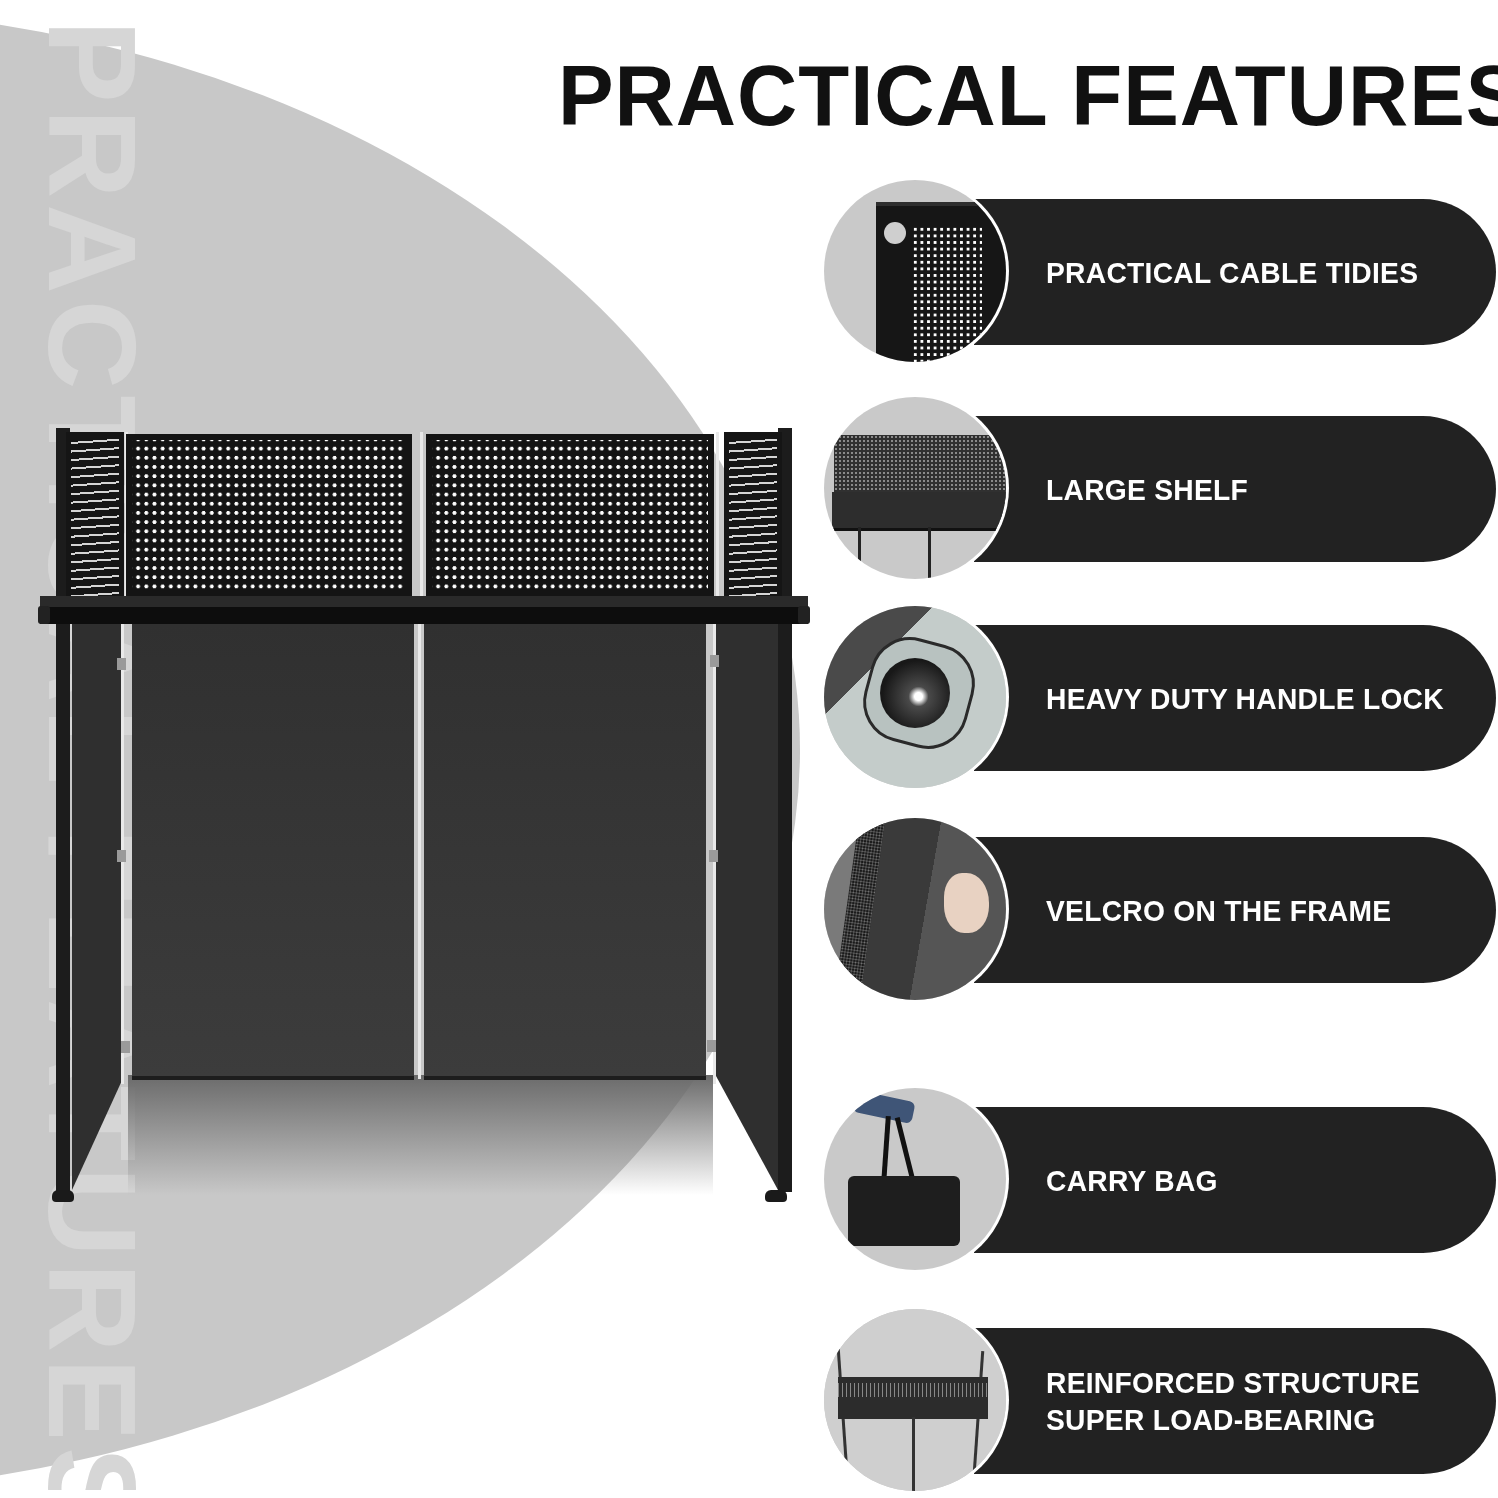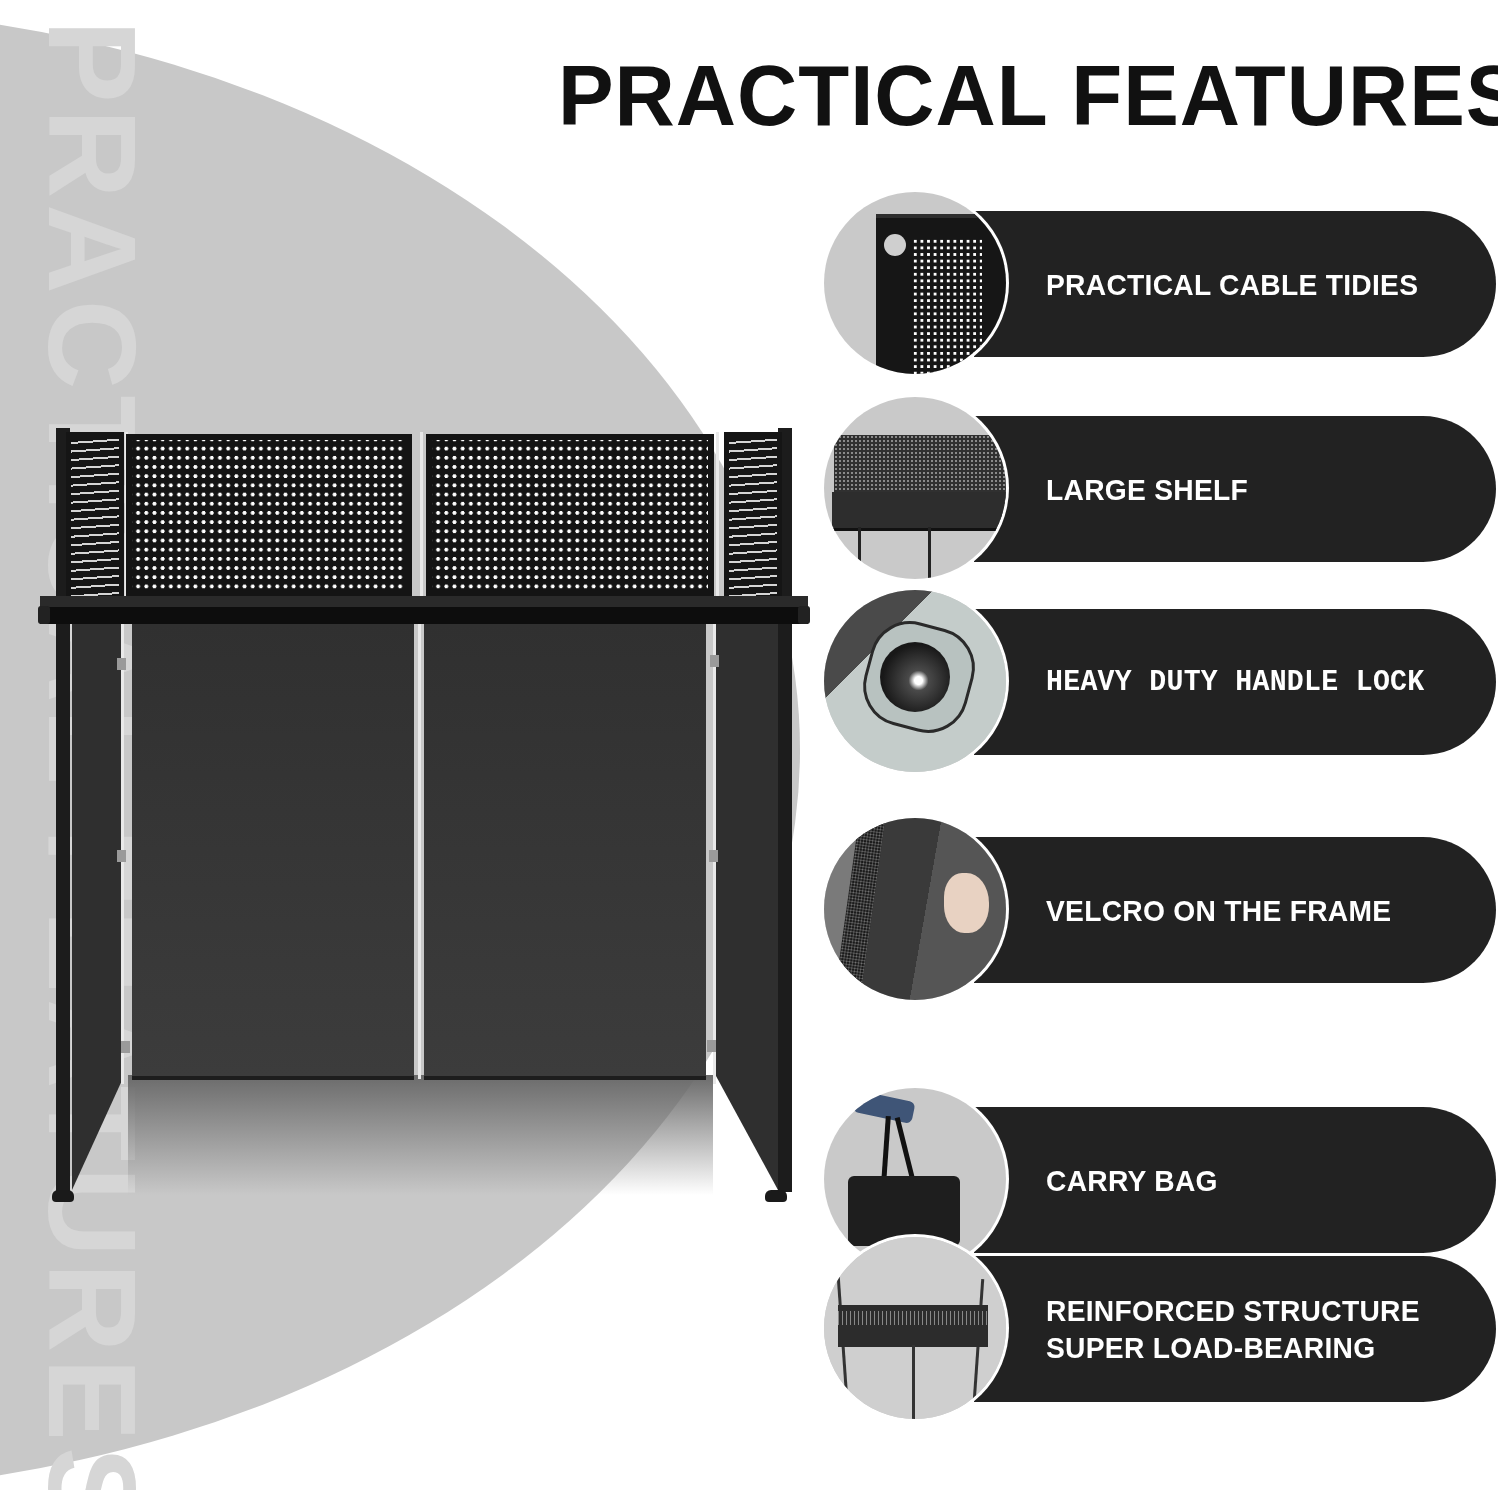--- a/index.html
+++ b/index.html
@@ -151,42 +151,42 @@
   <div class="louver" style="left:724px; top:432px; width:48px; height:160px;"></div>
 
   <div class="shelf"></div>
   <div class="knob" style="left:38px; top:606px;"></div>
   <div class="knob" style="left:798px; top:606px;"></div>
 
   <div class="foot" style="left:52px; top:1190px;"></div>
   <div class="foot" style="left:765px; top:1190px;"></div>
 </div>
 
-<div class="feature" style="top:192px;">
+<div class="feature" style="top:180px;">
   <div class="pill"></div>
   <div class="label">PRACTICAL CABLE TIDIES</div>
   <div class="thumb">
     <div class="t1-panel"></div>
       <div class="t1-hole"></div>
       <div class="t1-dots"></div>
   </div>
 </div>
 
 <div class="feature" style="top:397px;">
   <div class="pill"></div>
   <div class="label">LARGE SHELF</div>
   <div class="thumb">
     <div class="t2-frame"></div>
       <div class="t2-shelf"></div>
     <div class="t2-leg" style="left:34px;"></div>
       <div class="t2-leg" style="left:104px;"></div>
   </div>
 </div>
 
-<div class="feature" style="top:590px;font-family:Liberation Mono, monospace;">
+<div class="feature" style="top:606px;">
   <div class="pill"></div>
   <div class="label">HEAVY DUTY HANDLE LOCK</div>
   <div class="thumb">
     <div class="t3-bg"></div>
       <div class="t3-star"></div>
       <div class="t3-knob"></div>
   </div>
 </div>
 
 <div class="feature" style="top:818px;">
@@ -203,21 +203,21 @@
   <div class="pill"></div>
   <div class="label">CARRY BAG</div>
   <div class="thumb">
     <div class="t5-arm"></div>
     <div class="t5-strap" style="left:58px; transform:rotate(4deg);"></div>
     <div class="t5-strap" style="left:84px; transform:rotate(-14deg);"></div>
     <div class="t5-bag"></div>
   </div>
 </div>
 
-<div class="feature" style="top:1237px;">
+<div class="feature" style="top:1309px;">
   <div class="pill"></div>
   <div class="label">REINFORCED STRUCTURE SUPER LOAD-BEARING</div>
   <div class="thumb">
     <div class="t6-bg"></div>
     <div class="t6-line" style="left:18px; top:40px; height:150px; transform:rotate(-4deg);"></div>
     <div class="t6-line" style="left:152px; top:42px; height:150px; transform:rotate(4deg);"></div>
     <div class="t6-shelf"></div>
     <div class="t6-line" style="left:88px; top:108px; height:90px;"></div>
   </div>
 </div>

